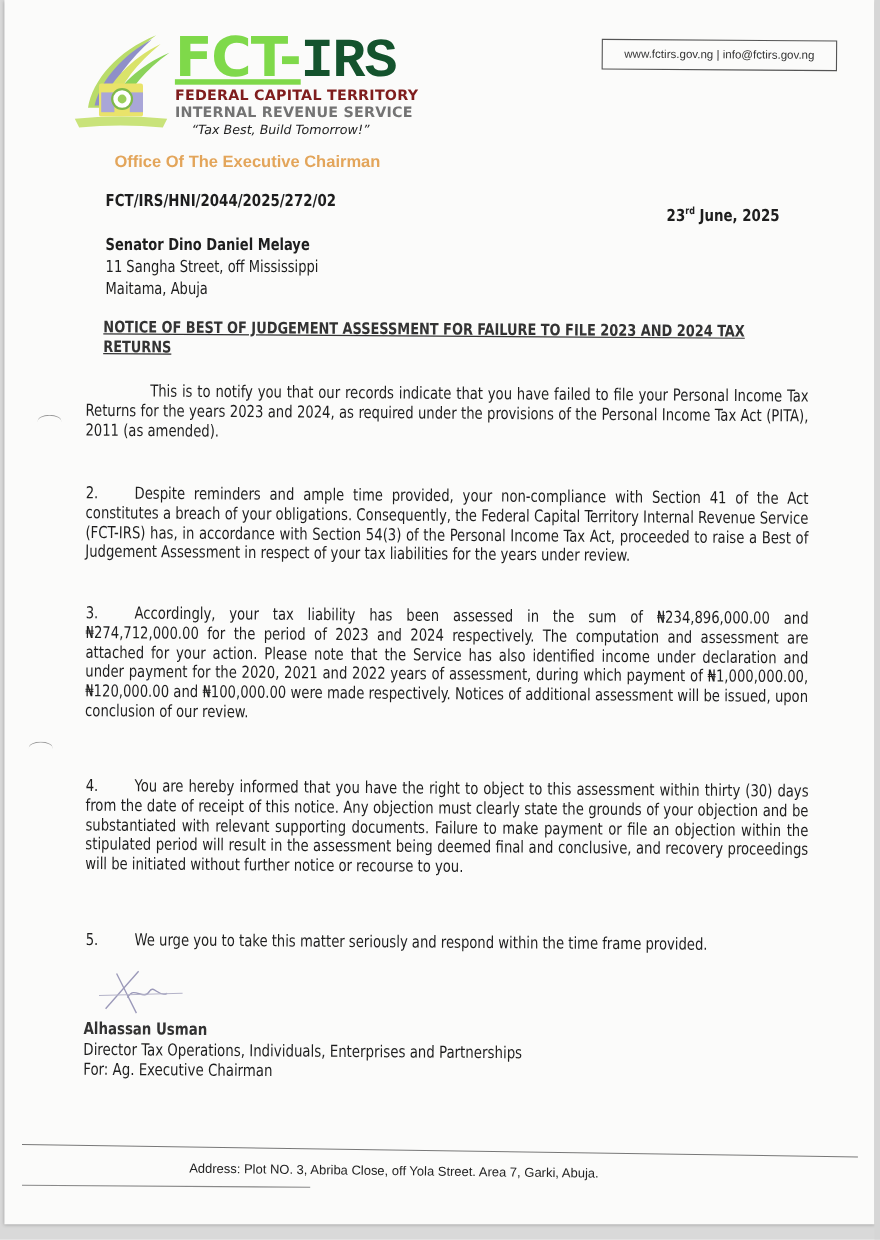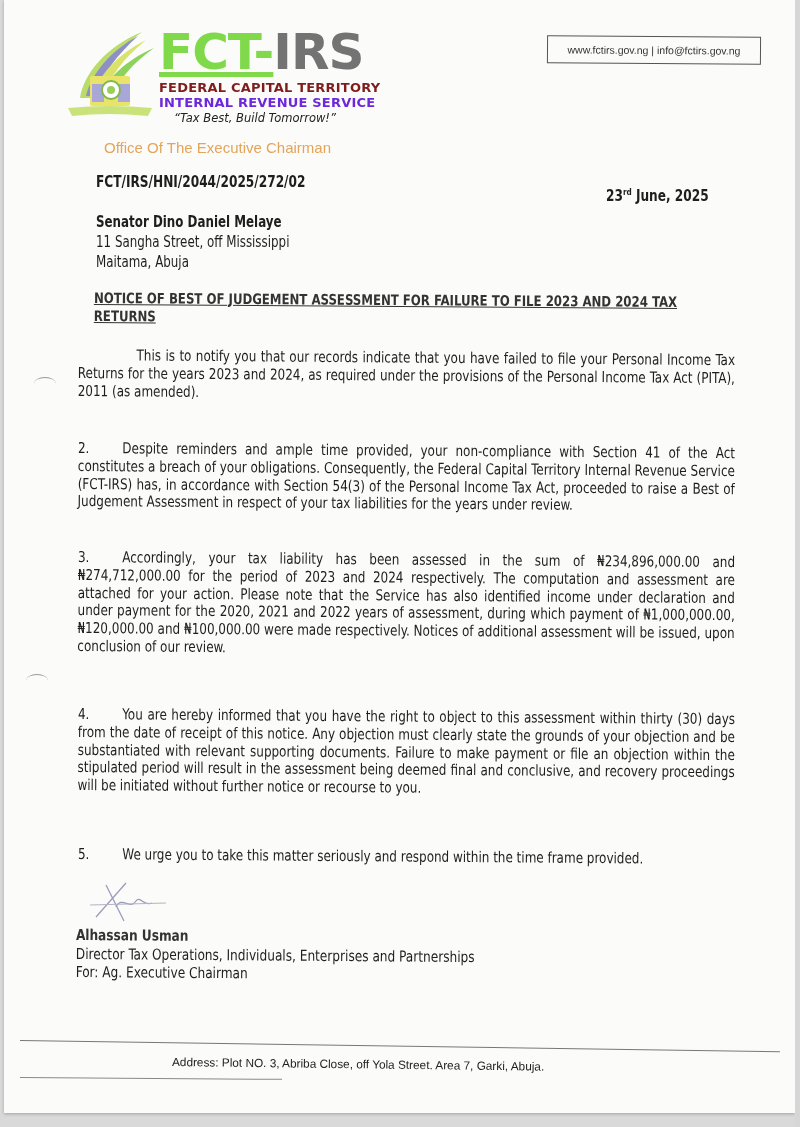--- a/index.html
+++ b/index.html
@@ -17,35 +17,35 @@
     position: absolute; right: 0; top: 0; width: 5px; height: 1127px; background: #d6d6d6;
   }
   
   .logo-mark { position: absolute; left: 58px; top: 28px; width: 94px; height: 90px; }
   .brand { position: absolute; left: 155px; top: 24px; }
   .brand-main {
     font-family: "DejaVu Sans", sans-serif; font-weight: bold;
     font-size: 50px; letter-spacing: -1px; line-height: 56px; white-space: nowrap;
   }
   .brand-main .green { color: #7fd94a; text-decoration: underline; }
-  .brand-main .purple { color: #737373; }
+  .brand-main .purple { color: #14532d; font-family: Liberation Mono, monospace; }
   .brand-sub1 {
     position: absolute; left: 0; top: 56px; font-weight: bold; font-size: 13px;
     color: #7f1d1d; white-space: nowrap; letter-spacing: 0.2px;
   }
   .brand-sub2 {
     position: absolute; left: 0; top: 71px; font-weight: bold; font-size: 13px;
-    color: #6d28d9; white-space: nowrap; letter-spacing: 0.2px;
+    color: #737373; white-space: nowrap; letter-spacing: 0.2px;
   }
   .slogan {
     position: absolute; left: 170px; top: 111px; font-style: italic;
     font-size: 11.5px; color: #222; white-space: nowrap;
   }
   .office {
-    position: absolute; left: 100px; top: 139px; font-weight: normal;
+    position: absolute; left: 100px; top: 139px; font-weight: bold;
     font-family: "Liberation Sans", sans-serif; font-size: 15px; color: #e3a55a; white-space: nowrap;
   }
   .contact-box {
     position: absolute; left: 543px; top: 36px; width: 214px; height: 28px;
     border: 1.5px solid #555; box-sizing: border-box;
     font-family: "Liberation Sans", sans-serif; font-size: 10.5px; color: #333;
     display: flex; align-items: center; justify-content: center; white-space: nowrap;
     transform: rotate(0.4deg);
   }
   

